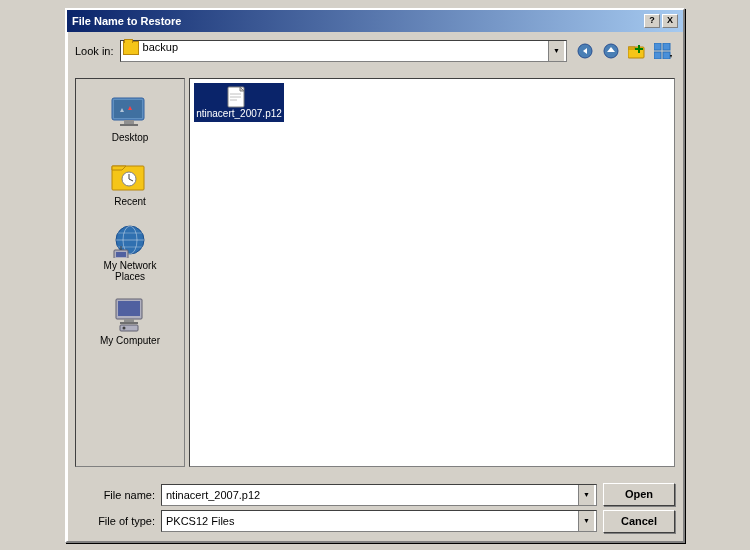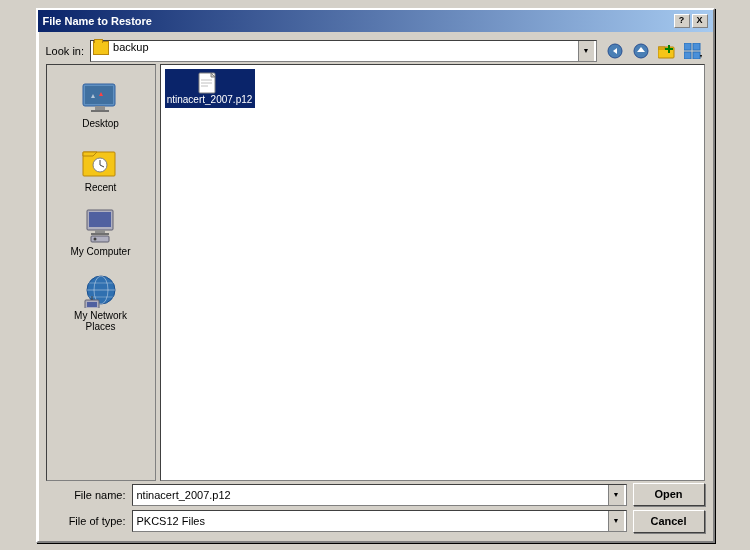--- a/index.html
+++ b/index.html
@@ -8,21 +8,21 @@
       font-size: 11px;
       background: #d4d0c8;
       display: flex;
       align-items: center;
       justify-content: center;
       width: 750px;
       height: 550px;
     }
 
     .dialog {
-      width: 679px;
+      width: 620px;
       height: 535px;
       background: #d4d0c8;
       border: 2px solid #ffffff;
       border-right-color: #808080;
       border-bottom-color: #808080;
       box-shadow: 1px 1px 0 #000, inset 1px 1px 0 #ffffff;
       display: flex;
       flex-direction: column;
     }
 
@@ -63,21 +63,21 @@
       cursor: pointer;
       font-weight: bold;
       line-height: 1;
     }
 
     .dialog-content {
       padding: 8px;
       display: flex;
       flex-direction: column;
       flex: 1;
-      gap: 2px;
+      gap: 16px;
     }
 
     .look-in-row {
       display: flex;
       align-items: center;
       gap: 6px;
     }
 
     .look-in-label {
       font-size: 11px;
@@ -407,48 +407,48 @@
               <line x1="19" y1="21" x2="23" y2="23" stroke="#404040" stroke-width="1"></line>
             </svg>
           </div>
           <span class="sidebar-label">Recent</span>
         </div>
 
 
         <div class="sidebar-item">
           <div class="sidebar-icon">
             <svg width="40" height="36" viewBox="0 0 40 36">
-
-              <rect x="6" y="2" width="26" height="20" rx="1" fill="#b0b0c0" stroke="#606070" stroke-width="1"></rect>
-              <rect x="8" y="4" width="22" height="15" fill="#5060a0"></rect>
-              <rect x="14" y="22" width="10" height="3" fill="#909090"></rect>
-              <rect x="10" y="25" width="18" height="2" fill="#707070"></rect>
-
-              <rect x="10" y="28" width="18" height="6" rx="1" fill="#b0b0c0" stroke="#606070" stroke-width="1"></rect>
-              <circle cx="14" cy="31" r="1.5" fill="#404040"></circle>
-            </svg>
-          </div>
-          <span class="sidebar-label">My Computer</span>
-        </div>
-
-        <div class="sidebar-item">
-          <div class="sidebar-icon">
-            <svg width="40" height="36" viewBox="0 0 40 36">
               <circle cx="20" cy="18" r="14" fill="#3070b0" stroke="#1a5090" stroke-width="1"></circle>
               <ellipse cx="20" cy="18" rx="7" ry="14" fill="none" stroke="rgba(255,255,255,0.4)" stroke-width="1"></ellipse>
               <line x1="6" y1="18" x2="34" y2="18" stroke="rgba(255,255,255,0.4)" stroke-width="1"></line>
               <line x1="8" y1="11" x2="32" y2="11" stroke="rgba(255,255,255,0.3)" stroke-width="1"></line>
               <line x1="8" y1="25" x2="32" y2="25" stroke="rgba(255,255,255,0.3)" stroke-width="1"></line>
 
               <rect x="4" y="28" width="14" height="9" rx="1" fill="#b0b0c0" stroke="#606070" stroke-width="1"></rect>
               <rect x="6" y="30" width="10" height="5" fill="#5060a0"></rect>
               <line x1="11" y1="24" x2="11" y2="28" stroke="#404040" stroke-width="1"></line>
             </svg>
           </div>
           <span class="sidebar-label">My Network Places</span>
+        </div>
+
+        <div class="sidebar-item">
+          <div class="sidebar-icon">
+            <svg width="40" height="36" viewBox="0 0 40 36">
+
+              <rect x="6" y="2" width="26" height="20" rx="1" fill="#b0b0c0" stroke="#606070" stroke-width="1"></rect>
+              <rect x="8" y="4" width="22" height="15" fill="#5060a0"></rect>
+              <rect x="14" y="22" width="10" height="3" fill="#909090"></rect>
+              <rect x="10" y="25" width="18" height="2" fill="#707070"></rect>
+
+              <rect x="10" y="28" width="18" height="6" rx="1" fill="#b0b0c0" stroke="#606070" stroke-width="1"></rect>
+              <circle cx="14" cy="31" r="1.5" fill="#404040"></circle>
+            </svg>
+          </div>
+          <span class="sidebar-label">My Computer</span>
         </div>
       </div>
 
       <div class="file-area">
         <div class="file-item selected">
           <div class="file-item-icon">
             <svg width="24" height="22" viewBox="0 0 24 22">
               <rect x="1" y="1" width="16" height="20" rx="1" fill="white" stroke="#808080" stroke-width="1"></rect>
               <path d="M13 1 L17 5 L13 5 Z" fill="#d4d0c8" stroke="#808080" stroke-width="1"></path>
               <line x1="3" y1="8" x2="14" y2="8" stroke="#c0c0c0" stroke-width="1"></line>

